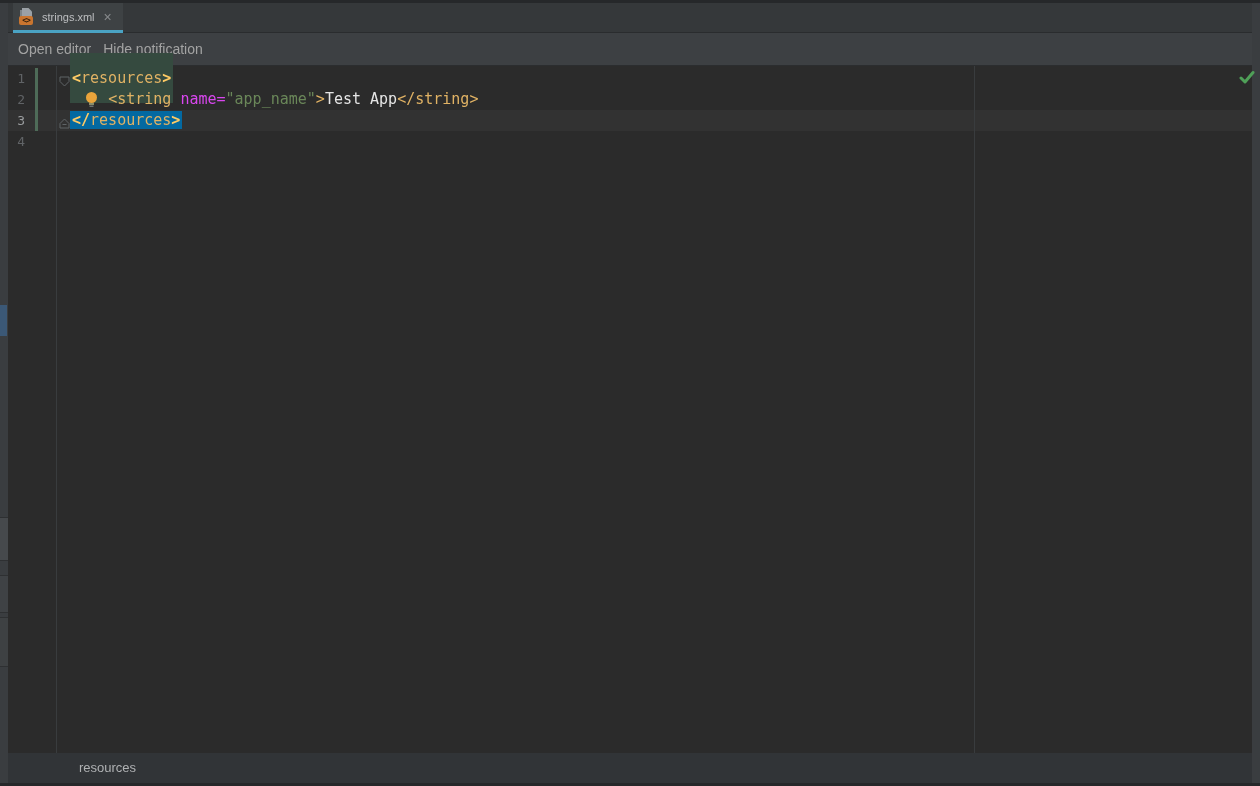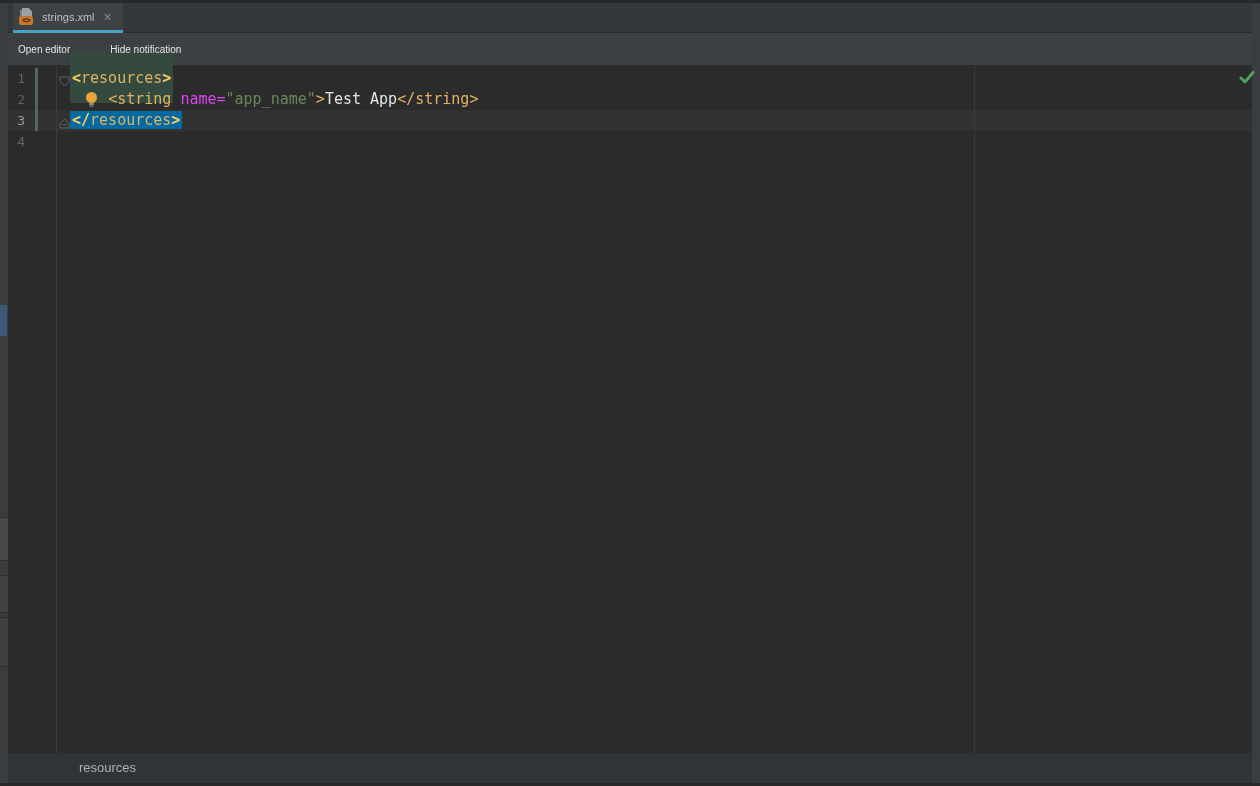--- a/index.html
+++ b/index.html
@@ -33,22 +33,22 @@
   .file-icon .page2 { position:absolute; top:2px; left:1px; width:9px; height:7px; background:#7d8488; }
   .file-icon .xmlbox { position:absolute; bottom:0; left:0; width:14px; height:9px; background:#c9752f;
                        border-radius:2px; color:#34220e; font:bold 8px/9px "DejaVu Sans Mono", monospace;
                        text-align:center; letter-spacing:-1px; }
 
   
   .notification { position:absolute; left:8px; top:33px; width:1244px; height:33px;
                   background:#3d4043; border-bottom:1px solid #2b2d2f;
                   display:flex; align-items:center; padding:0 18px 0 10px; }
   .notif-msg { flex:1; font-size:14px; color:#c2c4c6; }
-  .notif-link { font-size:10px; color:#e5e5e5; cursor:pointer; }
-  .notif-link + .notif-link { margin-left:40px; }
+  .notif-link { font-size:14px; color:#a3a3a3; cursor:pointer; }
+  .notif-link + .notif-link { margin-left:12px; }
 
   
   .editor { position:absolute; left:8px; top:66px; width:1244px; height:687px; background:#2b2b2b; }
   .caret-line { position:absolute; left:0; top:44px; width:100%; height:21px; background:#323232; }
   .gutter-sep  { position:absolute; left:48px; top:0; bottom:0; width:1px; background:#393c3e; }
   .margin-line { position:absolute; left:966px; top:0; bottom:0; width:1px; background:#393c3e; }
   .change-bar { position:absolute; left:27px; top:2px; width:3px; height:63px; background:#4e6b58; }
   .lines { position:absolute; left:0; top:2px; right:0; }
   .line { position:relative; height:21px; }
   .ln { position:absolute; left:0; top:0; width:17px; text-align:right;

